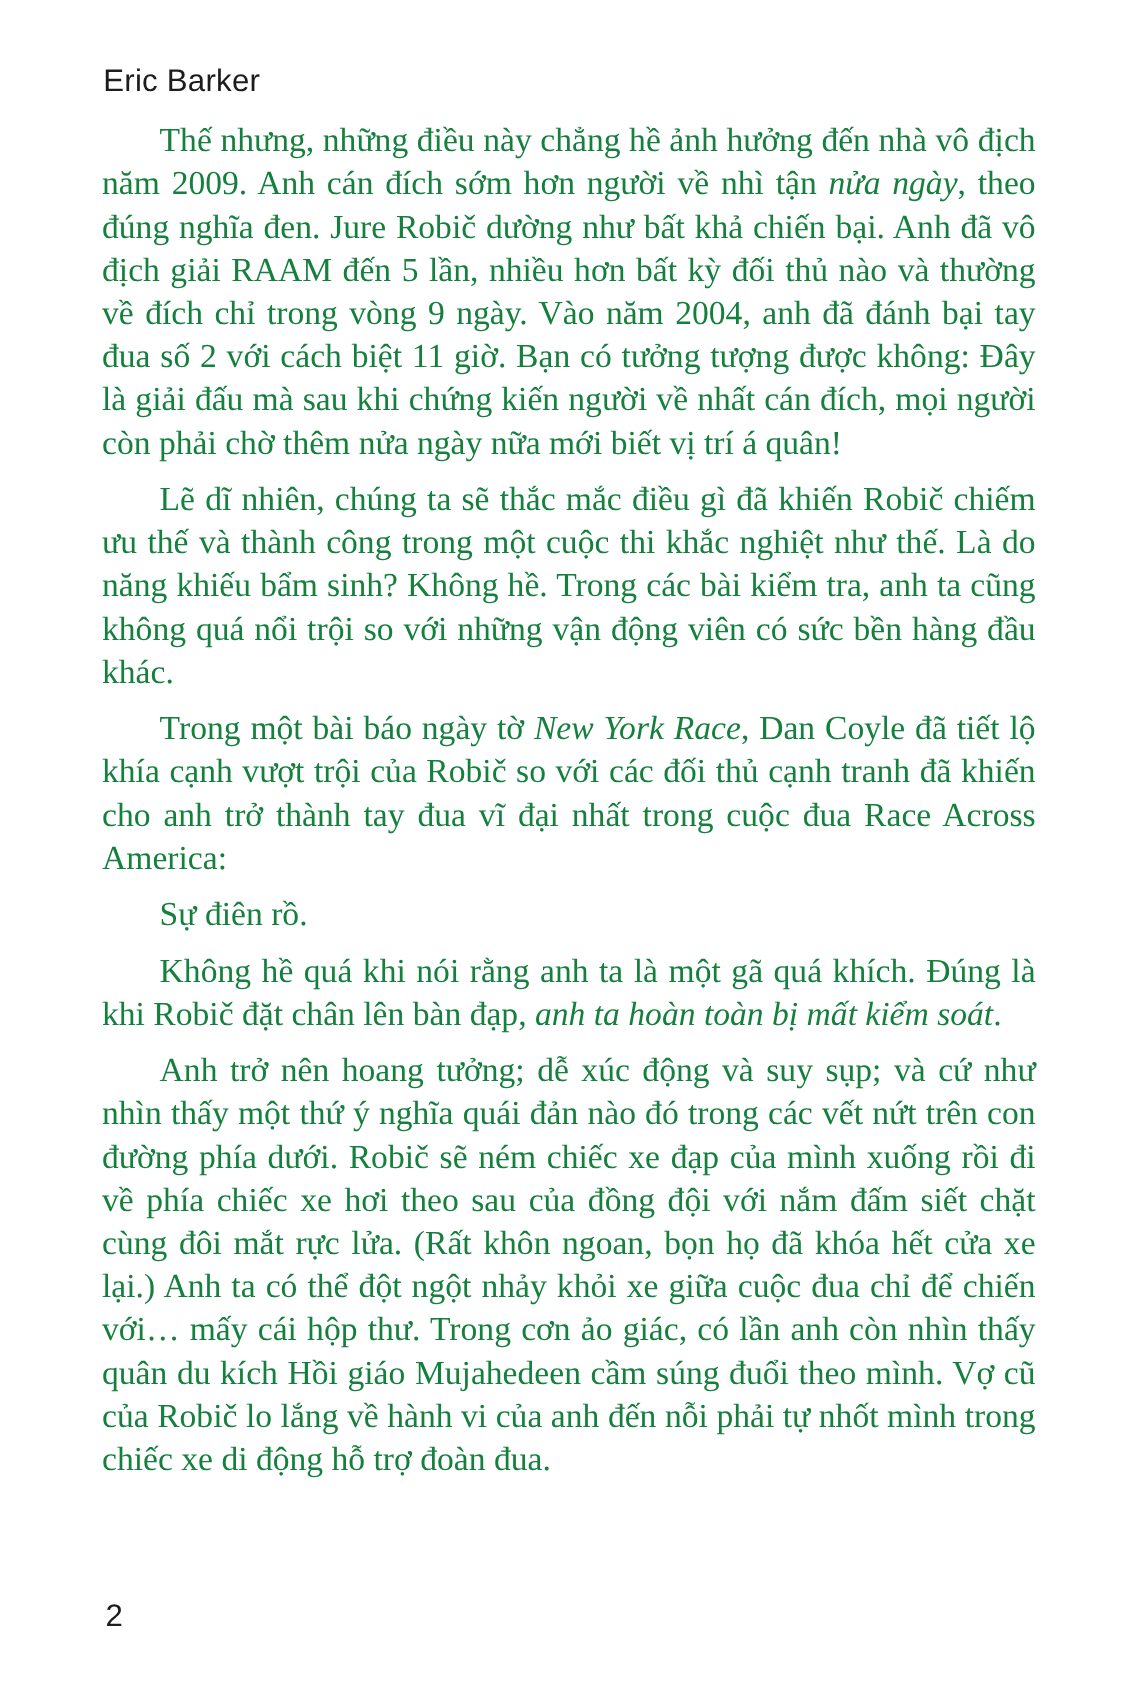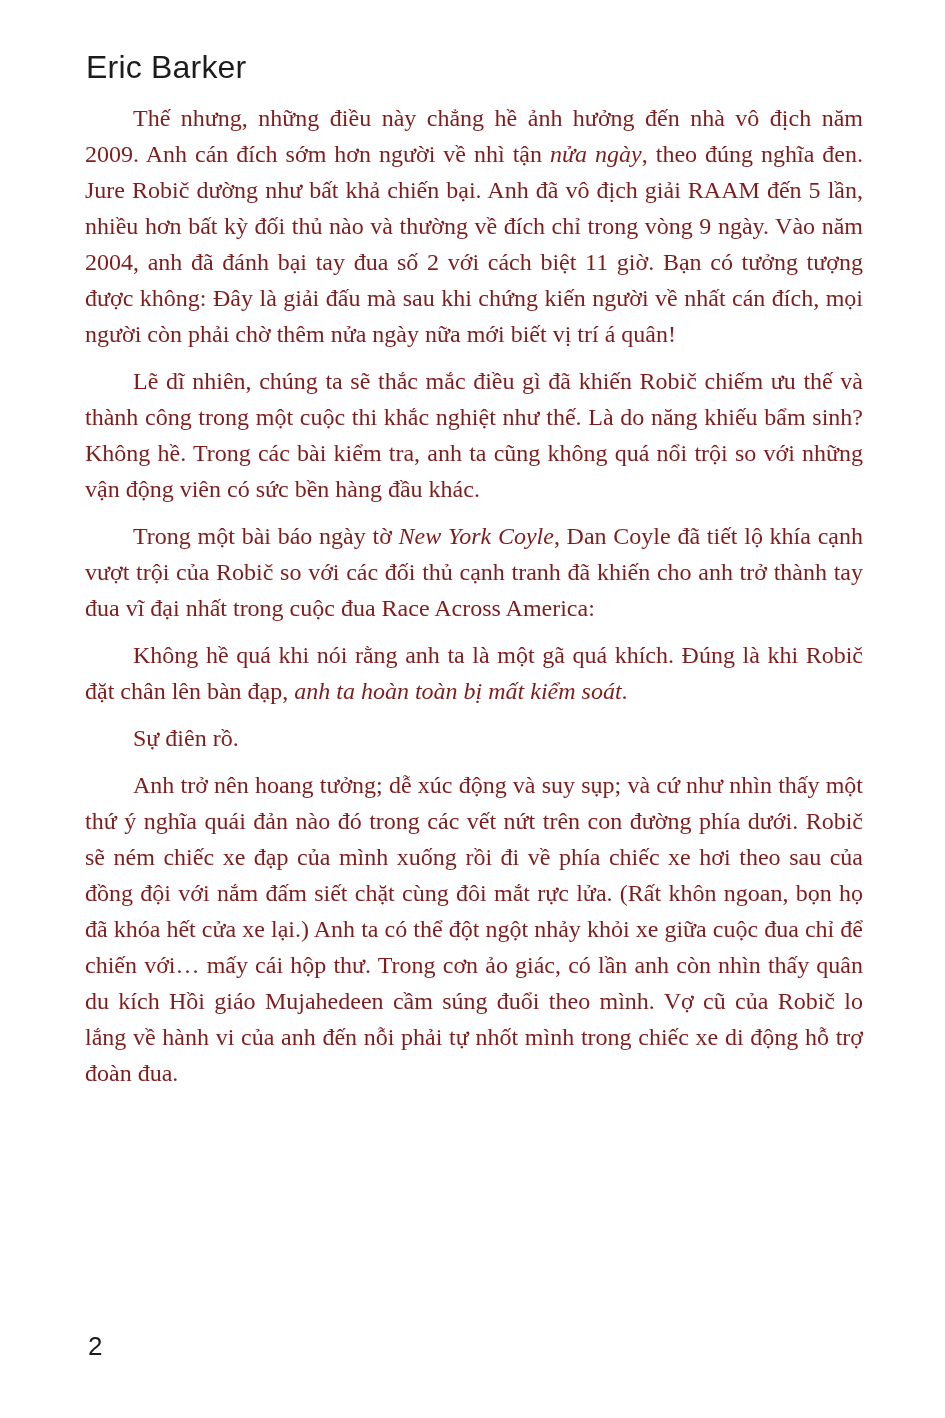--- a/index.html
+++ b/index.html
@@ -12,32 +12,32 @@
     height: 1418px;
     position: relative;
     overflow: hidden;
     font-family: "Liberation Serif", "DejaVu Serif", serif;
   }
   .running-header {
     position: absolute;
     left: 86px;
     top: 52px;
     font-family: "Liberation Sans", "DejaVu Sans", sans-serif;
-    font-size: 32px;
+    font-size: 26px;
     line-height: 30px;
     color: #1c1c1c;
     letter-spacing: 0.2px;
   }
   .page-body {
     position: absolute;
     left: 85px;
     top: 100px;
     width: 778px;
-    color: #7f1d1d;
-    font-size: 24px;
+    color: #15803d;
+    font-size: 28px;
     line-height: 36px;
     text-align: justify;
   }
   .page-body p {
     margin: 0 0 11px 0;
     text-indent: 48px;
   }
   .page-body p:last-child {
     margin-bottom: 0;
   }
@@ -54,19 +54,19 @@
   }
 </style>
 </head>
 <body>
 
 <div class="running-header">Eric Barker</div>
 
 <div class="page-body">
     <p><span>Thế nhưng, những điều này chẳng hề ảnh hưởng đến nhà vô địch năm 2009. Anh cán đích sớm hơn người về nhì tận </span><i>nửa ngày</i><span>, theo đúng nghĩa đen. Jure Robič dường như bất khả chiến bại. Anh đã vô địch giải RAAM đến 5 lần, nhiều hơn bất kỳ đối thủ nào và thường về đích chỉ trong vòng 9 ngày. Vào năm 2004, anh đã đánh bại tay đua số 2 với cách biệt 11 giờ. Bạn có tưởng tượng được không: Đây là giải đấu mà sau khi chứng kiến người về nhất cán đích, mọi người còn phải chờ thêm nửa ngày nữa mới biết vị trí á quân!</span></p>
     <p><span>Lẽ dĩ nhiên, chúng ta sẽ thắc mắc điều gì đã khiến Robič chiếm ưu thế và thành công trong một cuộc thi khắc nghiệt như thế. Là do năng khiếu bẩm sinh? Không hề. Trong các bài kiểm tra, anh ta cũng không quá nổi trội so với những vận động viên có sức bền hàng đầu khác.</span></p>
-    <p><span>Trong một bài báo ngày tờ </span><i>New York Coyle</i><span>, Dan Coyle đã tiết lộ khía cạnh vượt trội của Robič so với các đối thủ cạnh tranh đã khiến cho anh trở thành tay đua vĩ đại nhất trong cuộc đua Race Across America:</span></p>
+    <p><span>Trong một bài báo ngày tờ </span><i>New York Race</i><span>, Dan Coyle đã tiết lộ khía cạnh vượt trội của Robič so với các đối thủ cạnh tranh đã khiến cho anh trở thành tay đua vĩ đại nhất trong cuộc đua Race Across America:</span></p>
+    <p><span>Sự điên rồ.</span></p>
     <p><span>Không hề quá khi nói rằng anh ta là một gã quá khích. Đúng là khi Robič đặt chân lên bàn đạp, </span><i>anh ta hoàn toàn bị mất kiểm soát</i><span>.</span></p>
-    <p><span>Sự điên rồ.</span></p>
     <p><span>Anh trở nên hoang tưởng; dễ xúc động và suy sụp; và cứ như nhìn thấy một thứ ý nghĩa quái đản nào đó trong các vết nứt trên con đường phía dưới. Robič sẽ ném chiếc xe đạp của mình xuống rồi đi về phía chiếc xe hơi theo sau của đồng đội với nắm đấm siết chặt cùng đôi mắt rực lửa. (Rất khôn ngoan, bọn họ đã khóa hết cửa xe lại.) Anh ta có thể đột ngột nhảy khỏi xe giữa cuộc đua chỉ để chiến với… mấy cái hộp thư. Trong cơn ảo giác, có lần anh còn nhìn thấy quân du kích Hồi giáo Mujahedeen cầm súng đuổi theo mình. Vợ cũ của Robič lo lắng về hành vi của anh đến nỗi phải tự nhốt mình trong chiếc xe di động hỗ trợ đoàn đua.</span></p>
   </div>
 
 <div class="page-number">2</div>
 
 </body></html>

